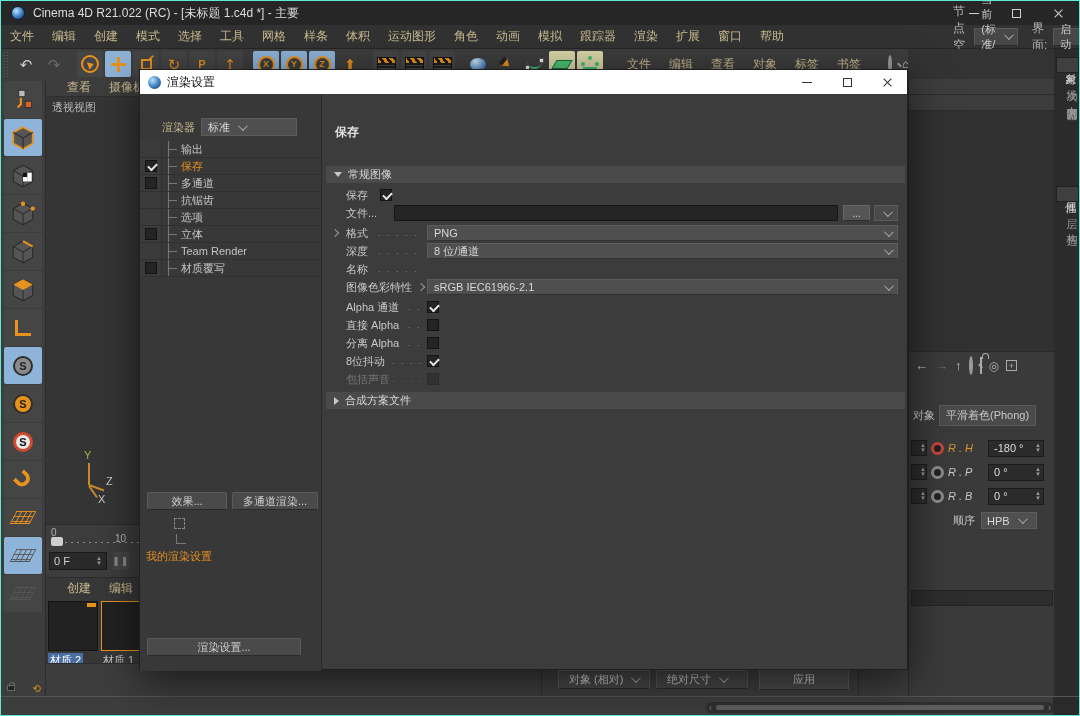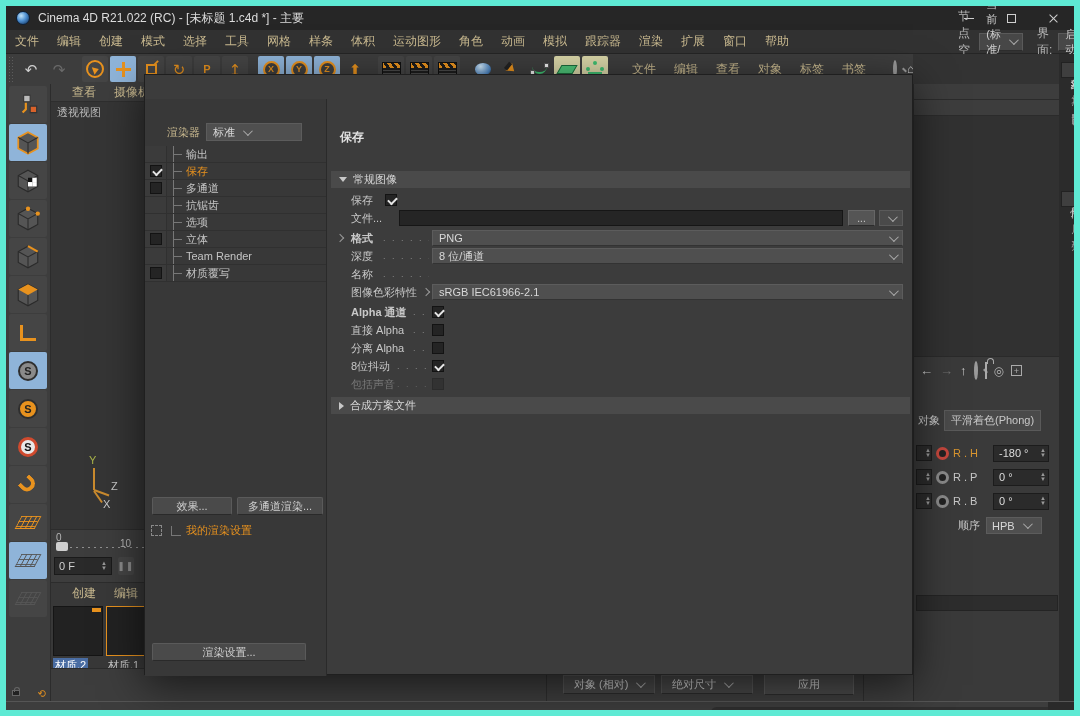--- a/index.html
+++ b/index.html
@@ -1,20 +1,20 @@
 <!DOCTYPE html>
 <html><head>
 <meta charset="utf-8">
 <style>
   * { margin:0; padding:0; box-sizing:border-box; }
   html,body { background:#888; }
   #app {
     position:relative; width:1080px; height:716px; overflow:hidden;
     font-family:"Liberation Sans","DejaVu Sans",sans-serif;
-    background:#3a3a3a; border:6px solid #5eead4;
+    background:#3a3a3a; border:1px solid #5eead4;
     color:#c8c8c8; font-size:12px; user-select:none;
   }
   .abs { position:absolute; }
   .flex { display:flex; align-items:center; }
 
   
   .titlebar { left:0; top:0; width:100%; height:24px; background:#262626; display:flex; align-items:center; color:#dcdcdc; }
   .c4d-logo { width:14px; height:14px; border-radius:50%; margin:0 8px 0 10px;
     background:radial-gradient(circle at 35% 32%, #bfe2f7 0%, #4d8fd0 45%, #173a66 90%); border:1px solid #0d2038; }
   .win-ctrl { width:42px; height:24px; display:flex; align-items:center; justify-content:center; }
@@ -135,21 +135,21 @@
   .nav-icons { display:flex; align-items:center; gap:7px; padding:6px 4px 4px 6px; color:#b5b5b5; font-size:13px; }
   .locky { position:relative; width:9px; height:7px; background:#2e2e2e; border:1px solid #aaa; margin-top:4px; }
   .locky::before { content:""; position:absolute; left:1px; top:-5px; width:5px; height:5px; border:1px solid #aaa; border-bottom:none; border-radius:4px 4px 0 0; }
   .plusbox { width:11px; height:11px; border:1px solid #aaa; display:flex; align-items:center; justify-content:center; font-size:9px; color:#aaa; }
   .attr-tabs { display:flex; align-items:center; gap:4px; padding:28px 4px 0 4px; font-size:11px; color:#c8c8c8; }
   .phong-btn { background:#4a4a4a; border:1px solid #5a5a5a; padding:2px 6px; white-space:nowrap; }
   .rot-row { display:flex; align-items:center; height:24px; padding-left:2px; gap:4px; }
   .sliver { width:16px; height:16px; background:#2b2b2b; border:1px solid #1c1c1c; display:flex; align-items:center; justify-content:center; }
   .radio { width:13px; height:13px; border-radius:50%; border:3px solid #8a8a8a; background:#222; flex:0 0 auto; }
   .radio.red { border-color:#c4473d; }
-  .rot-label { width:36px; font-size:11px; color:#c8c8c8; white-space:nowrap; }
+  .rot-label { width:36px; font-size:11px; color:#c8c8c8; white-space:nowrap;font-style:italic; }
   .rot-label.orange { color:#d9952f; }
   .valfield { width:56px; height:17px; background:#2b2b2b; border:1px solid #1c1c1c; display:flex; align-items:center; padding:0 2px 0 5px; font-size:11px; color:#dcdcdc; }
   .order-row { display:flex; align-items:center; gap:6px; margin:4px 0 0 44px; font-size:11px; }
   .order-dd { width:56px; height:17px; background:#4f4f4f; border:1px solid #5c5c5c; display:flex; align-items:center; padding:0 5px; color:#d8d8d8; }
   .wide-dark { position:absolute; left:2px; top:238px; width:142px; height:16px; background:#2d2d2d; border:1px solid #242424; }
 
   
   .statusbar { left:0; top:695px; width:100%; height:21px; background:#3d3d3d; border-top:1px solid #555; display:flex; align-items:center; }
   .hscroll { position:absolute; left:705px; top:5px; width:348px; height:11px; background:#2f2f2f; border-radius:6px; display:flex; align-items:center; color:#8a8a8a; font-size:9px; }
   .hthumb { flex:1; height:5px; margin:0 4px; background:#5d5d5d; border-radius:3px; }
@@ -172,33 +172,33 @@
   .navlist { position:absolute; left:0; top:47px; width:100%; }
   .navrow { display:flex; align-items:center; height:17px; border-bottom:1px solid #303030; font-size:11px; color:#c4c4c4; }
   .cbcell { width:22px; align-self:stretch; display:flex; align-items:center; justify-content:center; border-right:1px solid #303030; background:#3b3b3b; }
   .checkbox { width:12px; height:12px; background:#242424; border:1px solid #131313; position:relative; }
   .checkbox.checked::after { content:""; position:absolute; left:2px; top:2px; width:7px; height:4px; border-left:2px solid #e6e6e6; border-bottom:2px solid #e6e6e6; transform:rotate(-45deg); }
   .checkbox.disabled { opacity:.4; }
   .tree { width:13px; align-self:stretch; border-left:1px solid #777; position:relative; margin-left:6px; }
   .tree::after { content:""; position:absolute; left:0; top:8px; width:8px; border-top:1px solid #777; }
   .navrow .sel { color:#e8921e; }
   .dlg-btn { position:absolute; height:18px; background:#4a4a4a; border:1px solid #5a5a5a; border-bottom-color:#2a2a2a; border-radius:2px; display:flex; align-items:center; justify-content:center; font-size:11px; color:#cfcfcf; }
-  .preset-row { position:absolute; left:6px; top:424px; display:flex; align-items:center; gap:5px; font-size:11px; }
+  .preset-row { position:absolute; left:6px; top:424px; display:flex; align-items:center; gap:5px; font-size:11px;flex-direction:column; }
   .preset-ico { width:11px; height:11px; border:1px dashed #8a8a8a; }
   .preset-tree { width:10px; height:10px; border-left:1px solid #777; border-bottom:1px solid #777; margin-left:4px; }
   .preset-name { color:#e8921e; }
   .dlg-right { position:absolute; left:182px; top:24px; width:587px; height:577px; }
   .panel-title { position:absolute; left:13px; top:30px; font-weight:bold; color:#e2e2e2; font-size:12px; }
   .secbar { position:absolute; left:4px; width:579px; height:17px; background:#4a4a4a; display:flex; align-items:center; padding-left:8px; gap:6px; font-size:11px; color:#d8d8d8; }
   .tri-down { width:0; height:0; border-left:4px solid transparent; border-right:4px solid transparent; border-top:5px solid #c8c8c8; }
   .tri-right { width:0; height:0; border-top:4px solid transparent; border-bottom:4px solid transparent; border-left:5px solid #c8c8c8; }
   .frow { position:absolute; left:0; width:587px; height:18px; display:flex; align-items:center; font-size:11px; }
   .fexp { position:absolute; left:10px; width:6px; height:6px; border-right:1px solid #9a9a9a; border-bottom:1px solid #9a9a9a; transform:rotate(-45deg); }
   .flabel { position:absolute; left:24px; color:#c8c8c8; white-space:nowrap; }
-  .flabel.b { font-weight:bold; }
+  .flabel.b { font-weight:normal; }
   .flabel.dis { color:#777; }
   .fdots { position:absolute; color:#8a8a8a; font-size:9px; letter-spacing:2px; overflow:hidden; white-space:nowrap; }
   .fcheck { position:absolute; left:105px; }
   .dd { position:absolute; left:105px; width:471px; height:16px; background:#4f4f4f; border:1px solid #5c5c5c; border-bottom-color:#333; display:flex; align-items:center; padding:0 6px; color:#d8d8d8; }
   .dd .chev { margin-left:auto; }
   .fileinput { position:absolute; left:72px; width:444px; height:16px; background:#252525; border:1px solid #161616; }
   .smallbtn { position:absolute; width:27px; height:16px; background:#555; border:1px solid #666; border-bottom-color:#2c2c2c; display:flex; align-items:center; justify-content:center; color:#ccc; font-size:10px; }
   .dvbtn { position:absolute; width:24px; height:16px; background:#4a4a4a; border:1px solid #5a5a5a; display:flex; align-items:center; justify-content:center; }
 </style>
 </head>
@@ -573,20 +573,35 @@
     <span style="margin-left:6px"><span class="hamb"></span></span>
     <span class="hscroll">
       <span style="margin-left:3px">‹</span>
       <span class="hthumb"></span>
       <span style="margin-right:3px">›</span>
     </span>
     <span class="corner"></span>
   </div>
 
   <div class="abs dialog">
+    <div class="dlg-title">
+      <span class="dlg-logo"></span>
+      <span>渲染设置</span>
+      <span style="margin-left:auto" class="flex">
+        <span class="dlg-ctrl">
+            <span class="d-min"></span>
+          </span>
+        <span class="dlg-ctrl">
+            <span class="d-max"></span>
+          </span>
+        <span class="dlg-ctrl">
+            <span class="d-close"></span>
+          </span>
+      </span>
+    </div>
     <span class="dlg-hamb"><span class="hamb"></span></span>
 
     <div class="dlg-left">
       <div class="renderer-row">
         <span>渲染器</span>
         <span class="renderer-dd">
           <span>标准</span>
             <span class="chev"></span>
         </span>
       </div>

